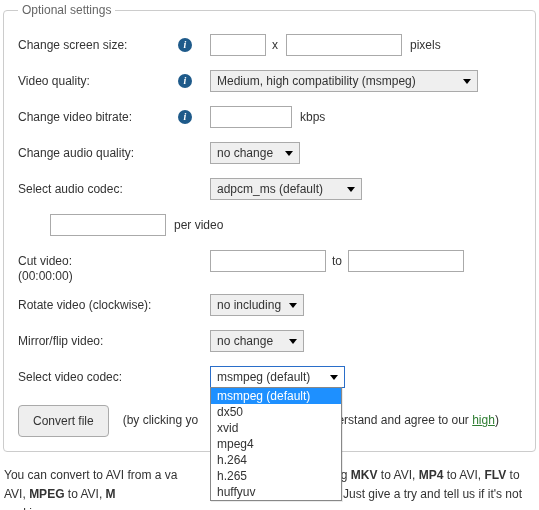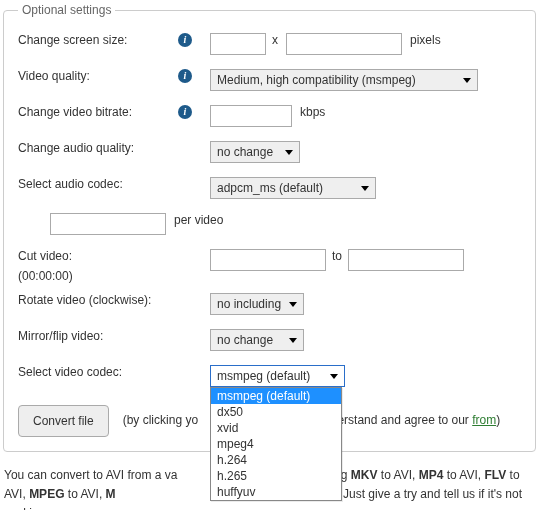--- a/index.html
+++ b/index.html
@@ -18,21 +18,21 @@
     margin: 0;
     padding: 10px 14px 14px 14px;
   }
   legend {
     padding: 0 4px;
     color: #666;
     font-size: 12px;
   }
   .row {
     display: flex;
-    align-items: flex-start;
+    align-items: center;
     margin: 6px 0 12px 0;
     min-height: 24px;
   }
   .row .label {
     width: 160px;
     flex: 0 0 160px;
     color: #333;
   }
   .info {
     width: 14px;
@@ -179,21 +179,21 @@
     <span class="label">Change audio quality:</span>
     <span class="info-spacer"></span>
     <span class="select-box" style="width:90px">
         <span>no change</span>
       </span>
   </div>
 
   <div class="row">
     <span class="label">Select audio codec:</span>
     <span class="info-spacer"></span>
-    <span class="select-box" style="width:166px">
+    <span class="select-box" style="width:152px">
         <span>adpcm_ms (default)</span>
       </span>
   </div>
 
   <div class="row">
     <span class="info-spacer"></span>
     <input type="text" style="width: 116px;" value="">
     <span class="unit">per video</span>
   </div>
 
@@ -237,21 +237,21 @@
         <div class="opt">h.265</div>
         <div class="opt">huffyuv</div>
       </div>
   </div>
 
   <div class="btn-row">
     <button class="convert">Convert file</button>
     <span class="consent">
       <span>(by clicking yo</span>
       <span style="display:inline-block;width:126px"></span>
-      <span>derstand and agree to our </span><a href="#" class="terms">from</a><span>)</span>
+      <span>derstand and agree to our </span><a href="#" class="terms">high</a><span>)</span>
     </span>
   </div>
 </fieldset>
 
 <p class="foot">
   <span>You can convert to AVI from a va</span>
   <span style="display:inline-block;width:116px"></span>
   <span>including </span><b>MKV</b><span> to AVI, </span><b>MP4</b><span> to AVI, </span><b>FLV</b><span> to AVI, </span><b>MPEG</b><span> to AVI, </span><b>M</b>
   <span style="display:inline-block;width:116px"></span>
   <span>VI and many more. Just give a try and tell us if it's not working.</span>

